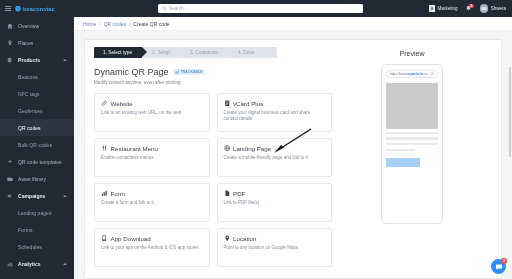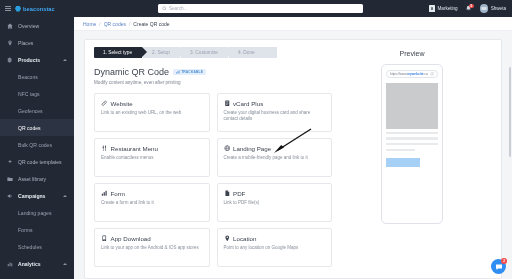--- a/index.html
+++ b/index.html
@@ -394,21 +394,21 @@
         <div class="left-col">
 
           <div class="steps">
             <div class="step">1. Select type</div>
             <div class="step">2. Setup</div>
             <div class="step">3. Customize</div>
             <div class="step">4. Done</div>
           </div>
 
           <div class="head-row">
-            <span class="head-title">Dynamic QR Code</span>
+            <span class="head-title">Dynamic QR Page</span>
             <span class="trackable">
               <span class="trk-ico">
                   <svg viewBox="0 0 16 16" fill="currentColor">
                     <rect x="1" y="9" width="3" height="5"></rect>
                     <rect x="6" y="5" width="3" height="9"></rect>
                     <rect x="11" y="2" width="3" height="12"></rect>
                   </svg>
                 </span>
               <span>TRACKABLE</span>
             </span>

